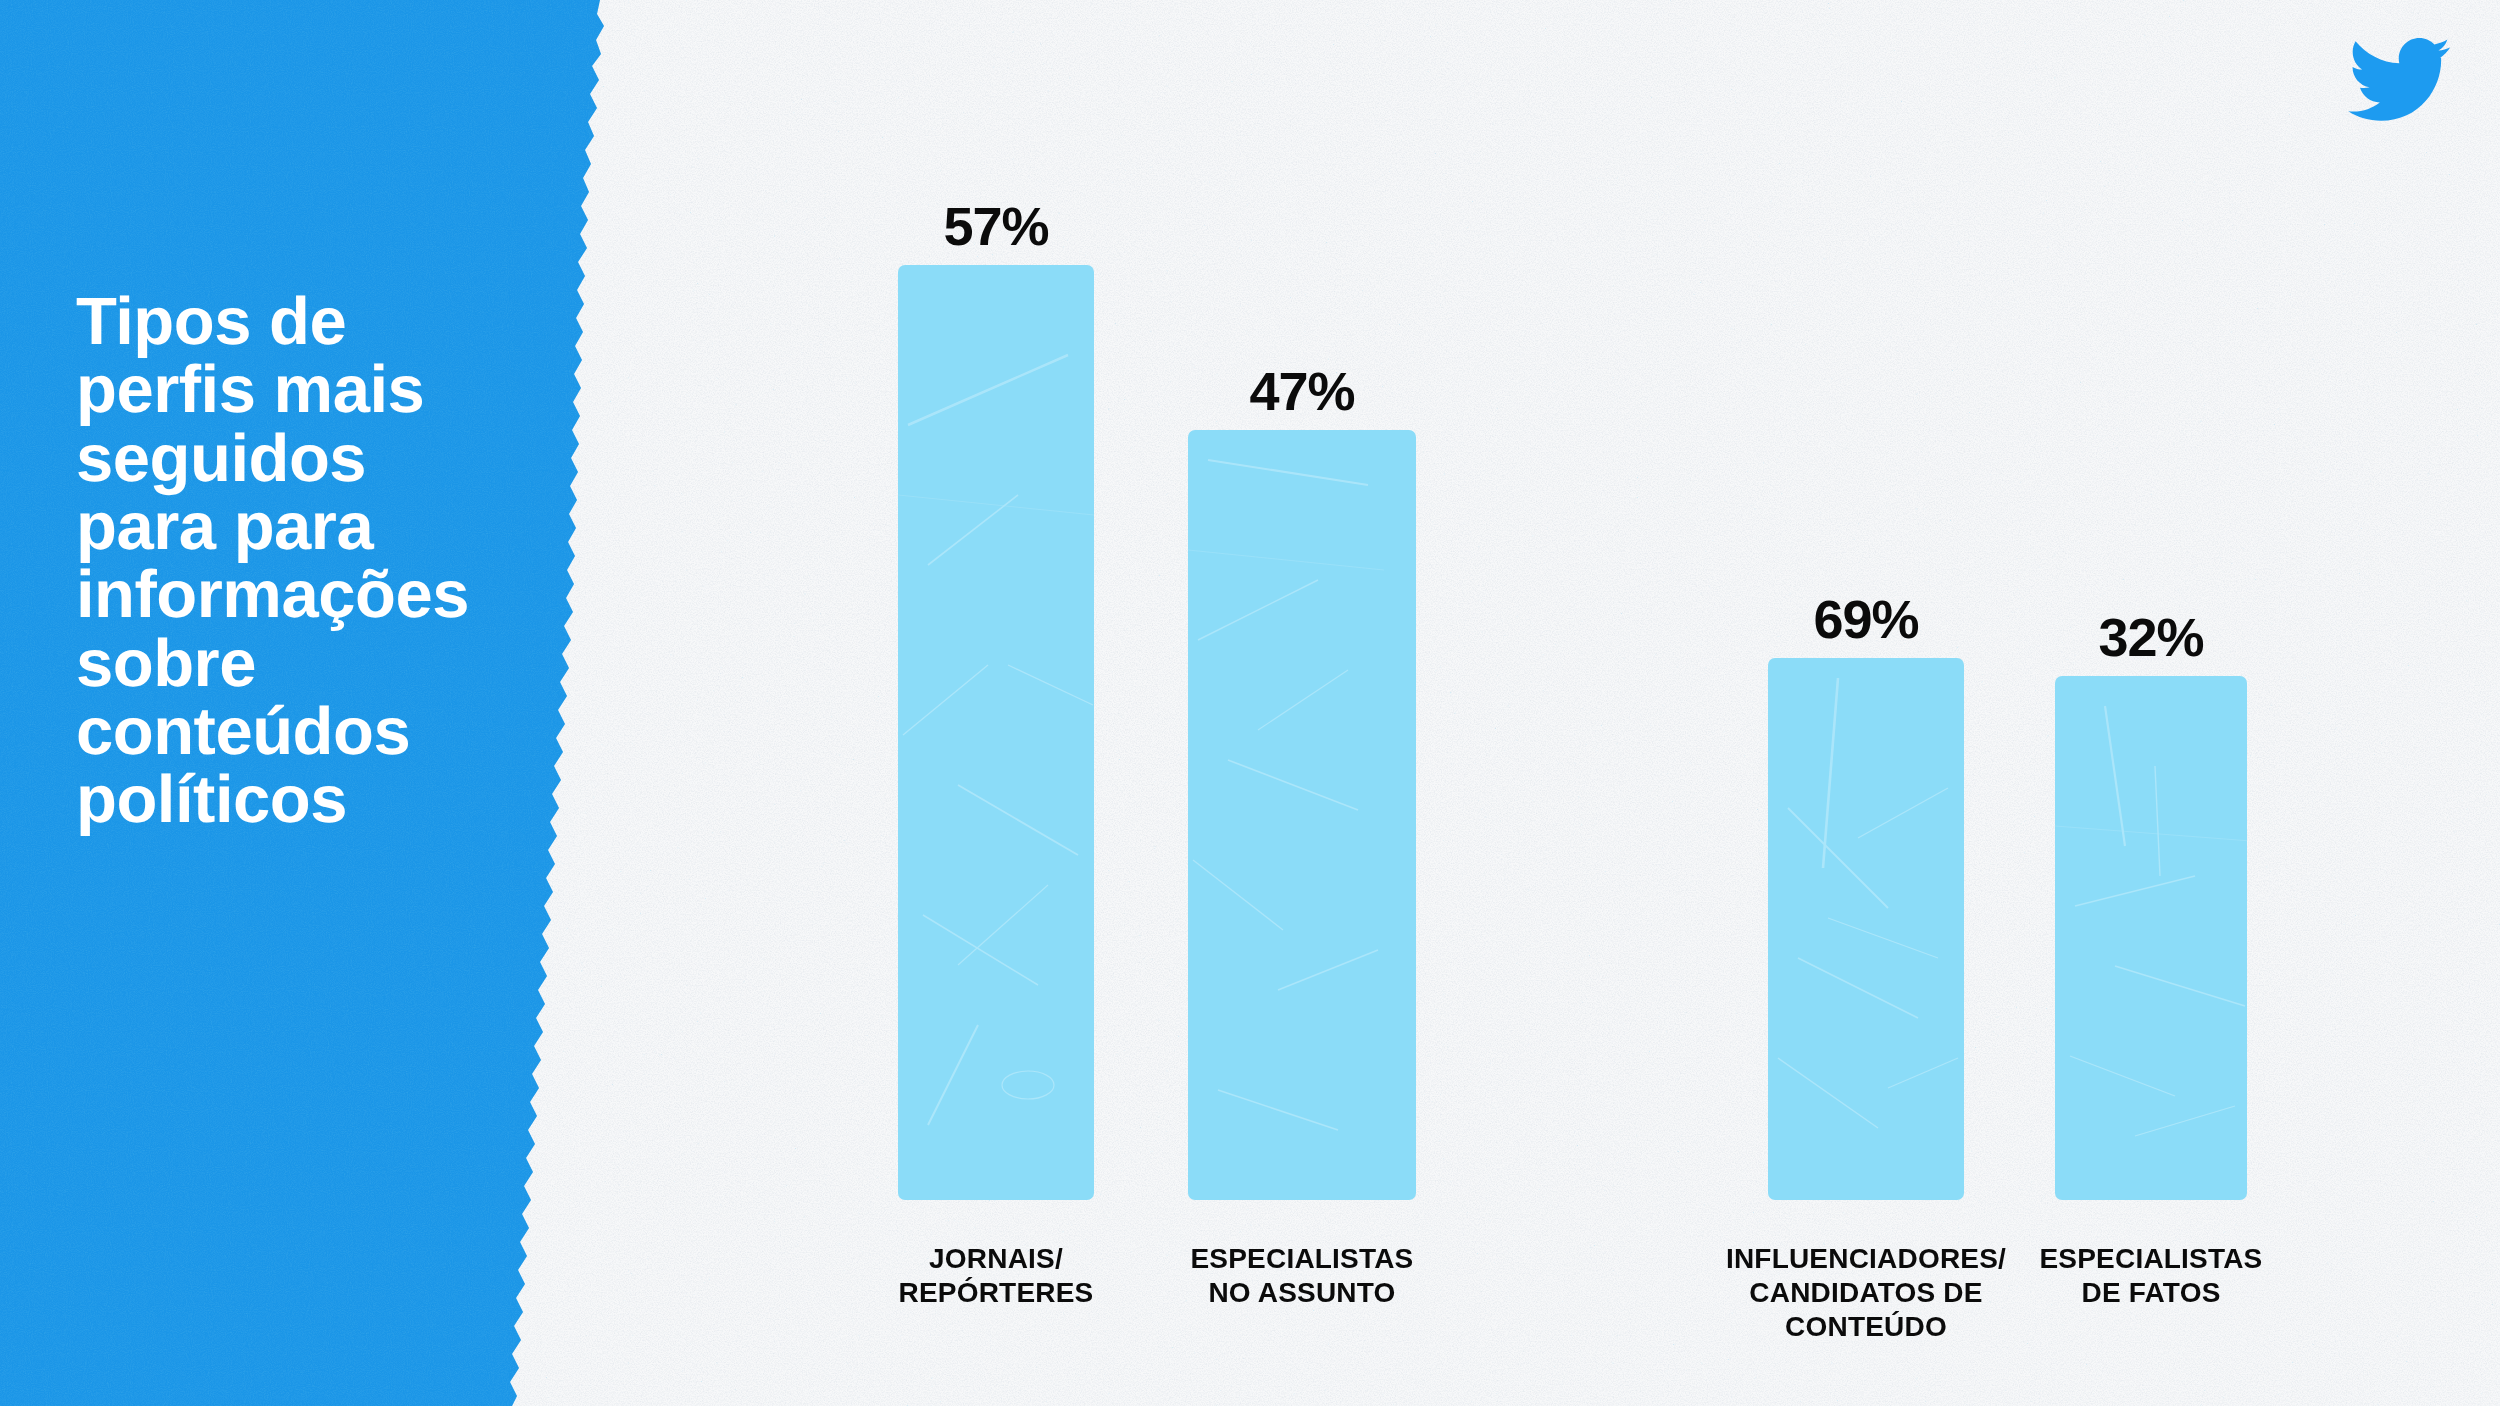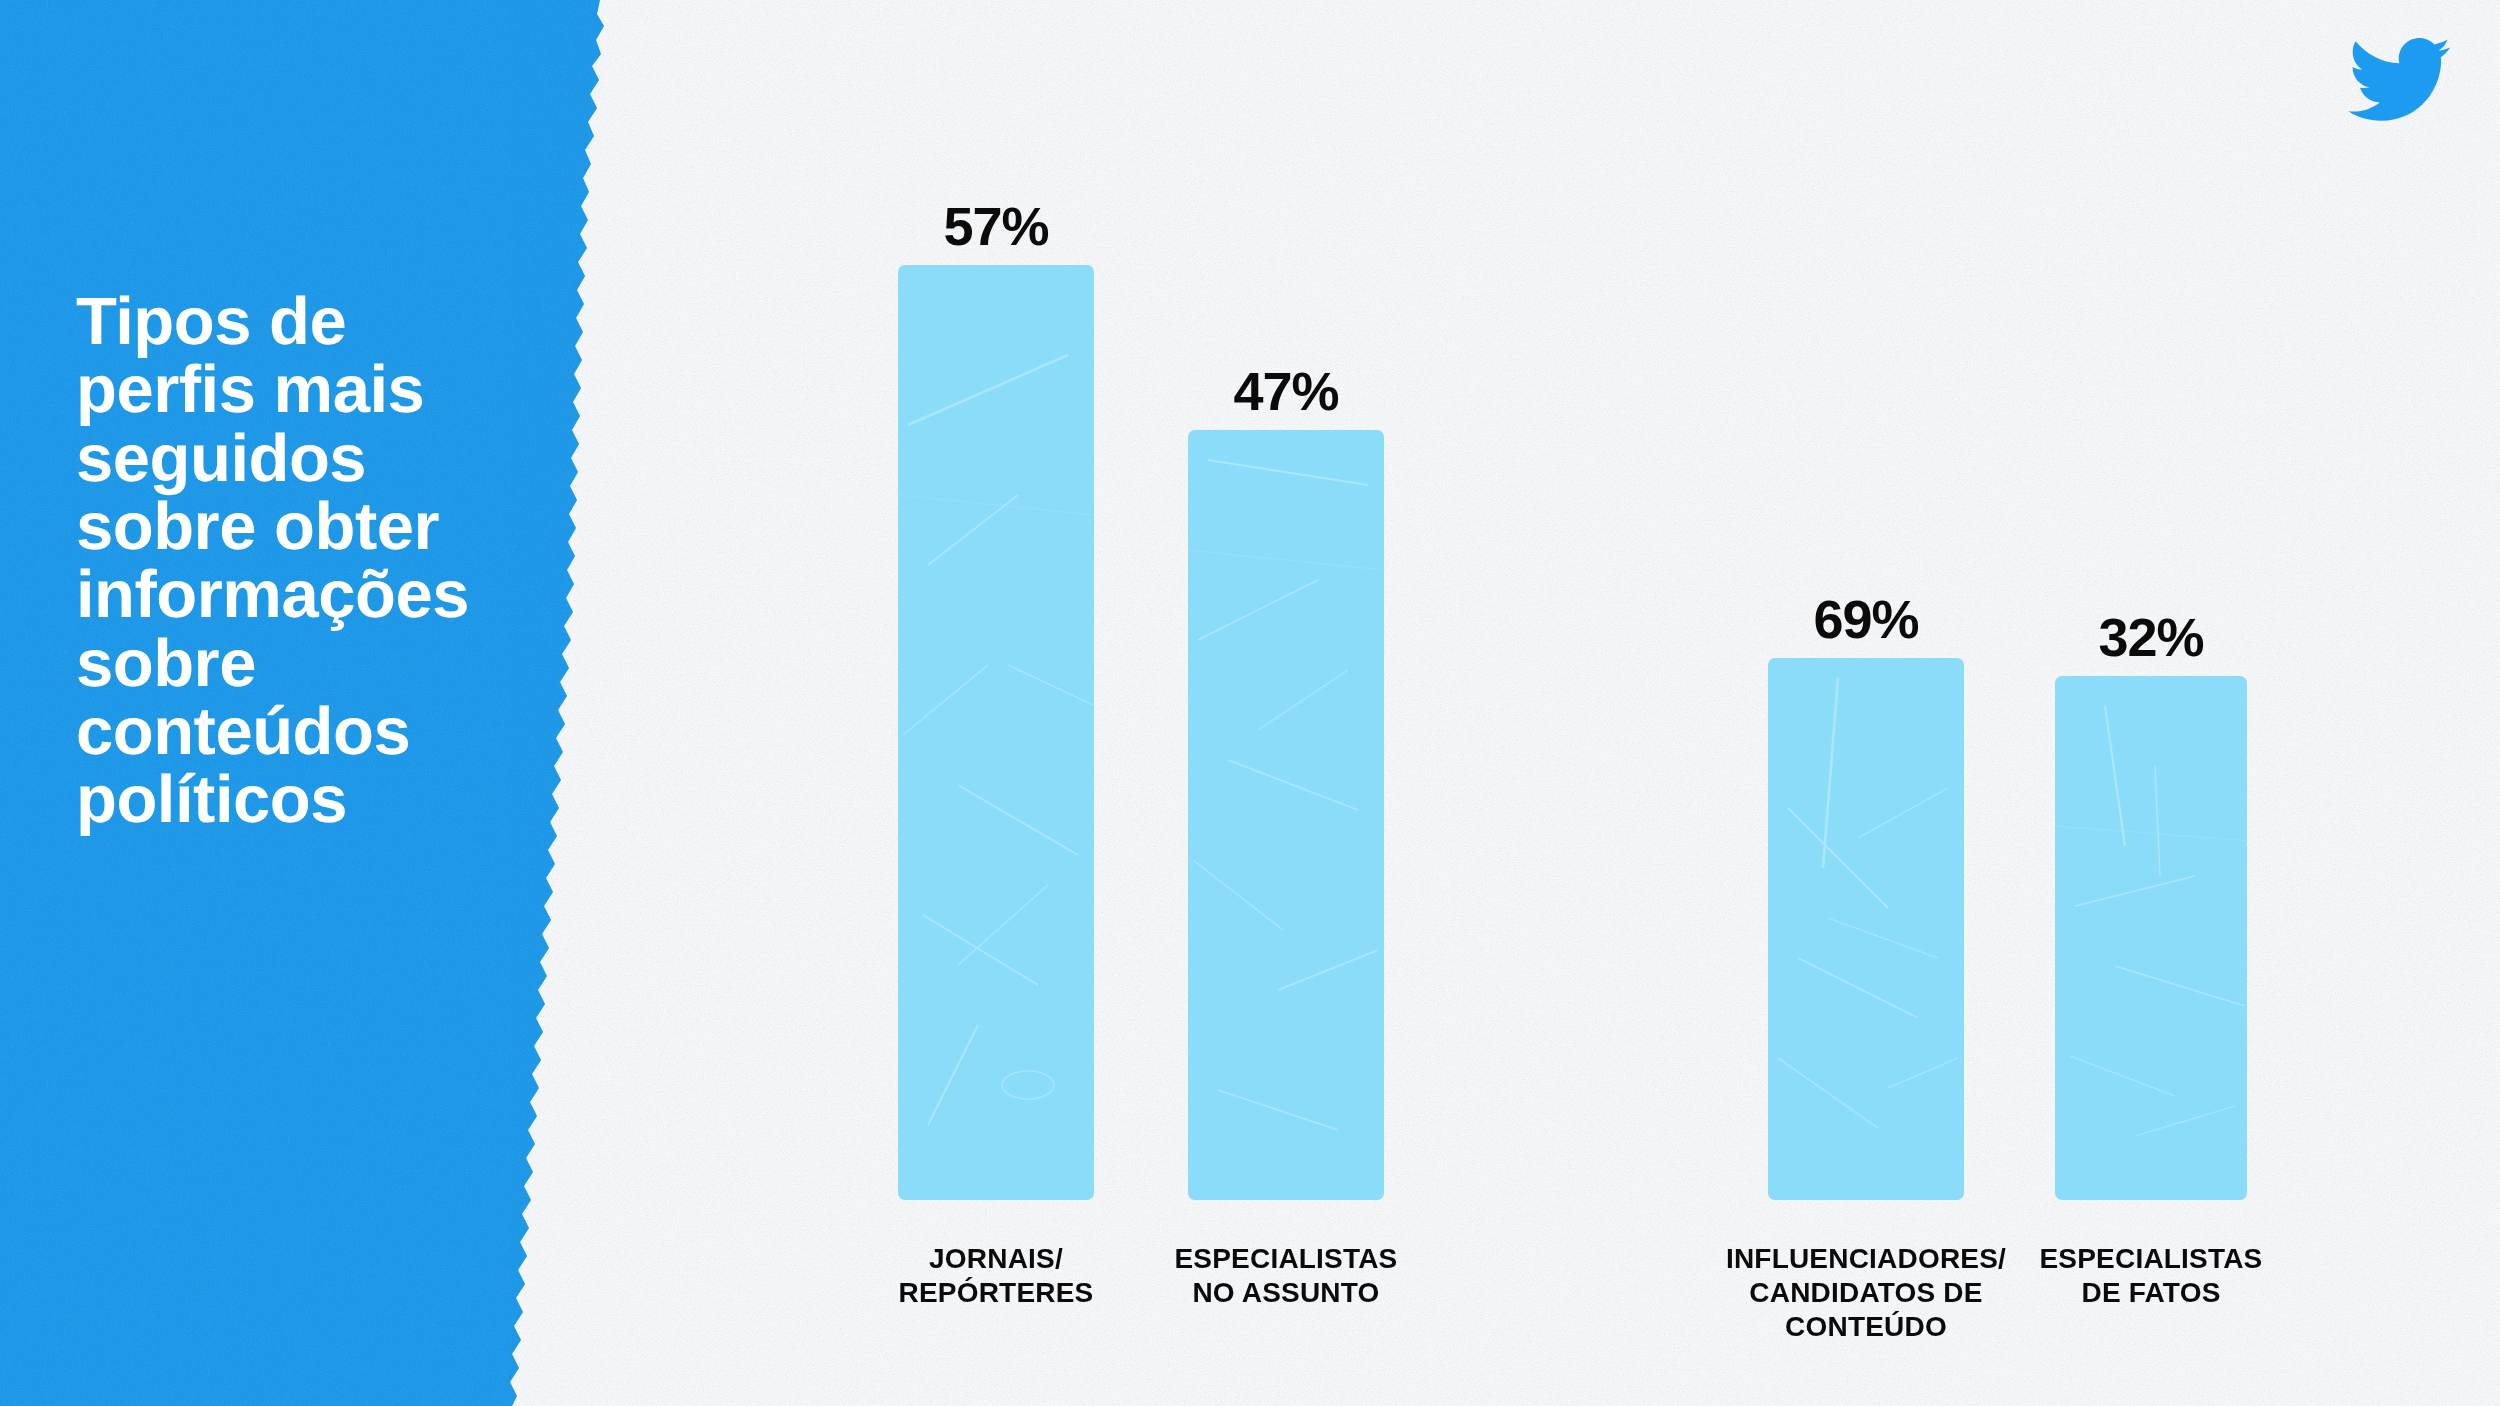--- a/index.html
+++ b/index.html
@@ -176,21 +176,21 @@
         <rect x="0" y="0" width="640" height="1406" fill="#1c96e8"></rect>
         <rect x="0" y="0" width="640" height="1406" filter="url(#blueGrain)" opacity="0.40"></rect>
         <rect x="0" y="0" width="640" height="1406" fill="#1b93e4" opacity="0.18"></rect>
       </g>
     </svg>
   </div>
 
   <div id="title-block">Tipos de
 perfis mais
 seguidos
-sobre obter
+para para
 informações
 sobre
 conteúdos
 políticos</div>
 
   <div id="twitter-logo">
     <svg width="104" height="90" viewBox="0 0 248 204" aria-hidden="true">
       <path fill="#1d9bf0" d="M221.95 51.29c.15 2.17.15 4.34.15 6.53 0 66.73-50.8 143.69-143.69 143.69-28.62 0-55.26-8.29-77.67-22.66 4.07.47 8.14.62 12.36.62 23.63 0 45.4-8 62.8-21.6-22.23-.47-40.89-15.03-47.33-35.07 3.13.47 6.27.78 9.56.78 4.54 0 9.09-.62 13.32-1.72C27.8 117.4 10.86 97.51 10.86 73.73v-.62c6.74 3.75 14.57 6.09 22.87 6.4-13.63-9.09-22.57-24.6-22.57-42.15 0-9.4 2.5-18.04 6.89-25.56 24.91 30.68 62.32 50.72 104.26 52.85-.78-3.75-1.25-7.64-1.25-11.54 0-27.06 21.93-49.14 49.14-49.14 14.1 0 26.84 5.93 35.78 15.48 11.07-2.11 21.68-6.22 31.07-11.76-3.6 11.25-11.25 20.69-21.23 26.63 9.71-1.09 19.11-3.75 27.8-7.5-6.56 9.59-14.76 18.08-24.2 24.91z"></path>
     </svg>
   </div>
@@ -212,21 +212,21 @@
             <path d="M150 620 L60 700" stroke-width="1.2"></path>
             <ellipse cx="130" cy="820" rx="26" ry="14" stroke-width="1.2"></ellipse>
             <path d="M0 230 L196 250" stroke-width="0.9" opacity="0.5"></path>
           </g>
         </svg>
       </div>
       <div class="bar-label">JORNAIS/
 REPÓRTERES</div>
     </div>
 
-    <div class="bar-group" style="left:1188px; width:196px;">
+    <div class="bar-group" style="left:1188px; width:228px;">
       <div class="bar-value">47%</div>
       <div class="bar" style="height:770px;">
         <svg class="bar-scratch" width="196" height="770" viewBox="0 0 196 770" preserveAspectRatio="none">
           <g stroke="#ffffff" fill="none" opacity="0.5">
             <path d="M20 30 L180 55" stroke-width="2.2"></path>
             <path d="M10 210 L130 150" stroke-width="1.5"></path>
             <path d="M40 330 L170 380" stroke-width="1.7"></path>
             <path d="M5 430 L95 500" stroke-width="1.3"></path>
             <path d="M90 560 L190 520" stroke-width="1.4"></path>
             <path d="M30 660 L150 700" stroke-width="1.6"></path>

